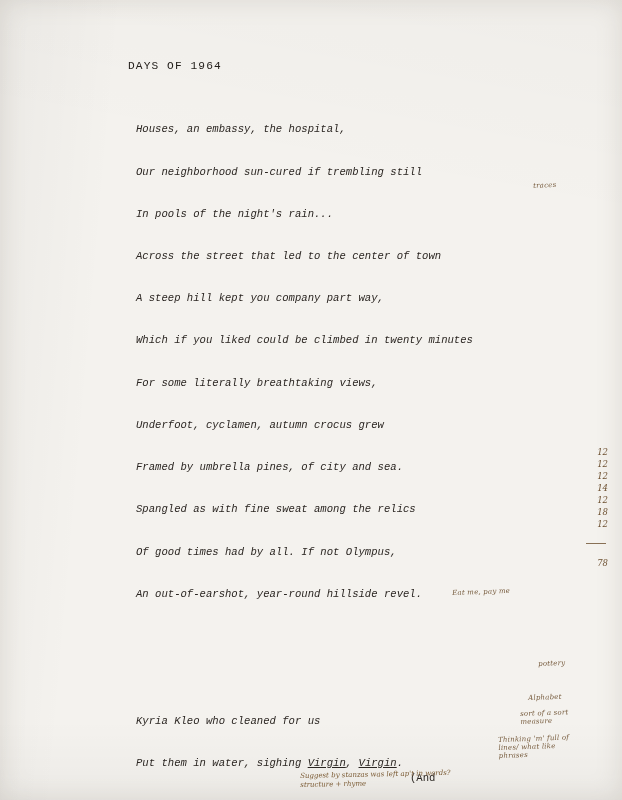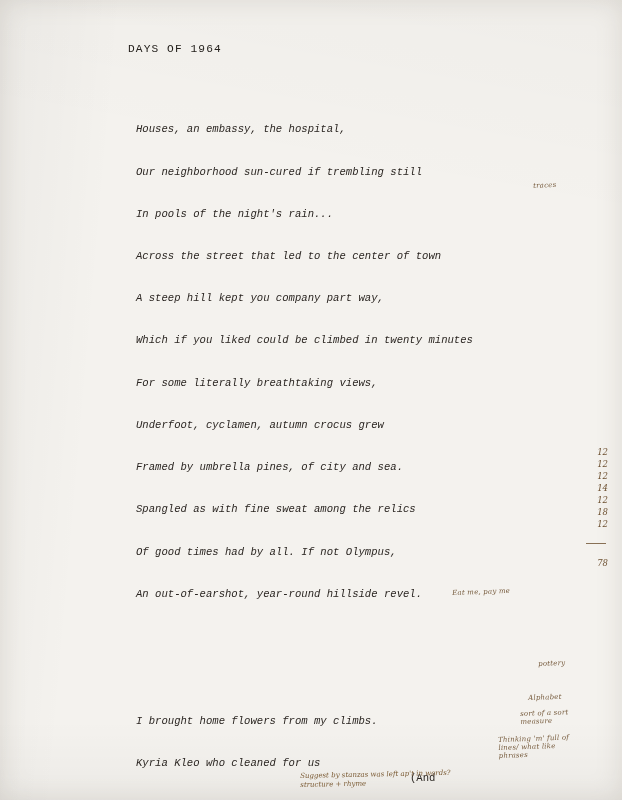--- a/index.html
+++ b/index.html
@@ -27,21 +27,21 @@
   
   .paper-edge {
     position: absolute;
     inset: 0;
     pointer-events: none;
     box-shadow: inset 0 0 26px rgba(120,110,95,0.18);
   }
   .title {
     position: absolute;
     left: 128px;
-    top: 43px;
+    top: 60px;
     font-size: 11.2px;
     letter-spacing: 1.1px;
     color: #24201c;
     white-space: pre;
   }
   .body-text {
     position: absolute;
     left: 136px;
     top: 66px;
     width: 430px;
@@ -135,21 +135,20 @@
       <span class="ln">Which if you liked could be climbed in twenty minutes</span>
       <span class="ln">For some literally breathtaking views,</span>
       <span class="ln">Underfoot, cyclamen, autumn crocus grew</span>
       <span class="ln">Framed by umbrella pines, of city and sea.</span>
       <span class="ln">Spangled as with fine sweat among the relics</span>
       <span class="ln">Of good times had by all. If not Olympus,</span>
       <span class="ln">An out-of-earshot, year-round hillside revel.</span>
     </div>
 
     <div class="stanza">
-      <span class="ln">I brought home flowers from my climbs.</span>
       <span class="ln">Kyria Kleo who cleaned for us</span>
       <span class="ln">Put them in water, sighing <u class="ul">Virgin</u>, <u class="ul">Virgin</u>.</span>
       
       
       
       
       
       
       
       

